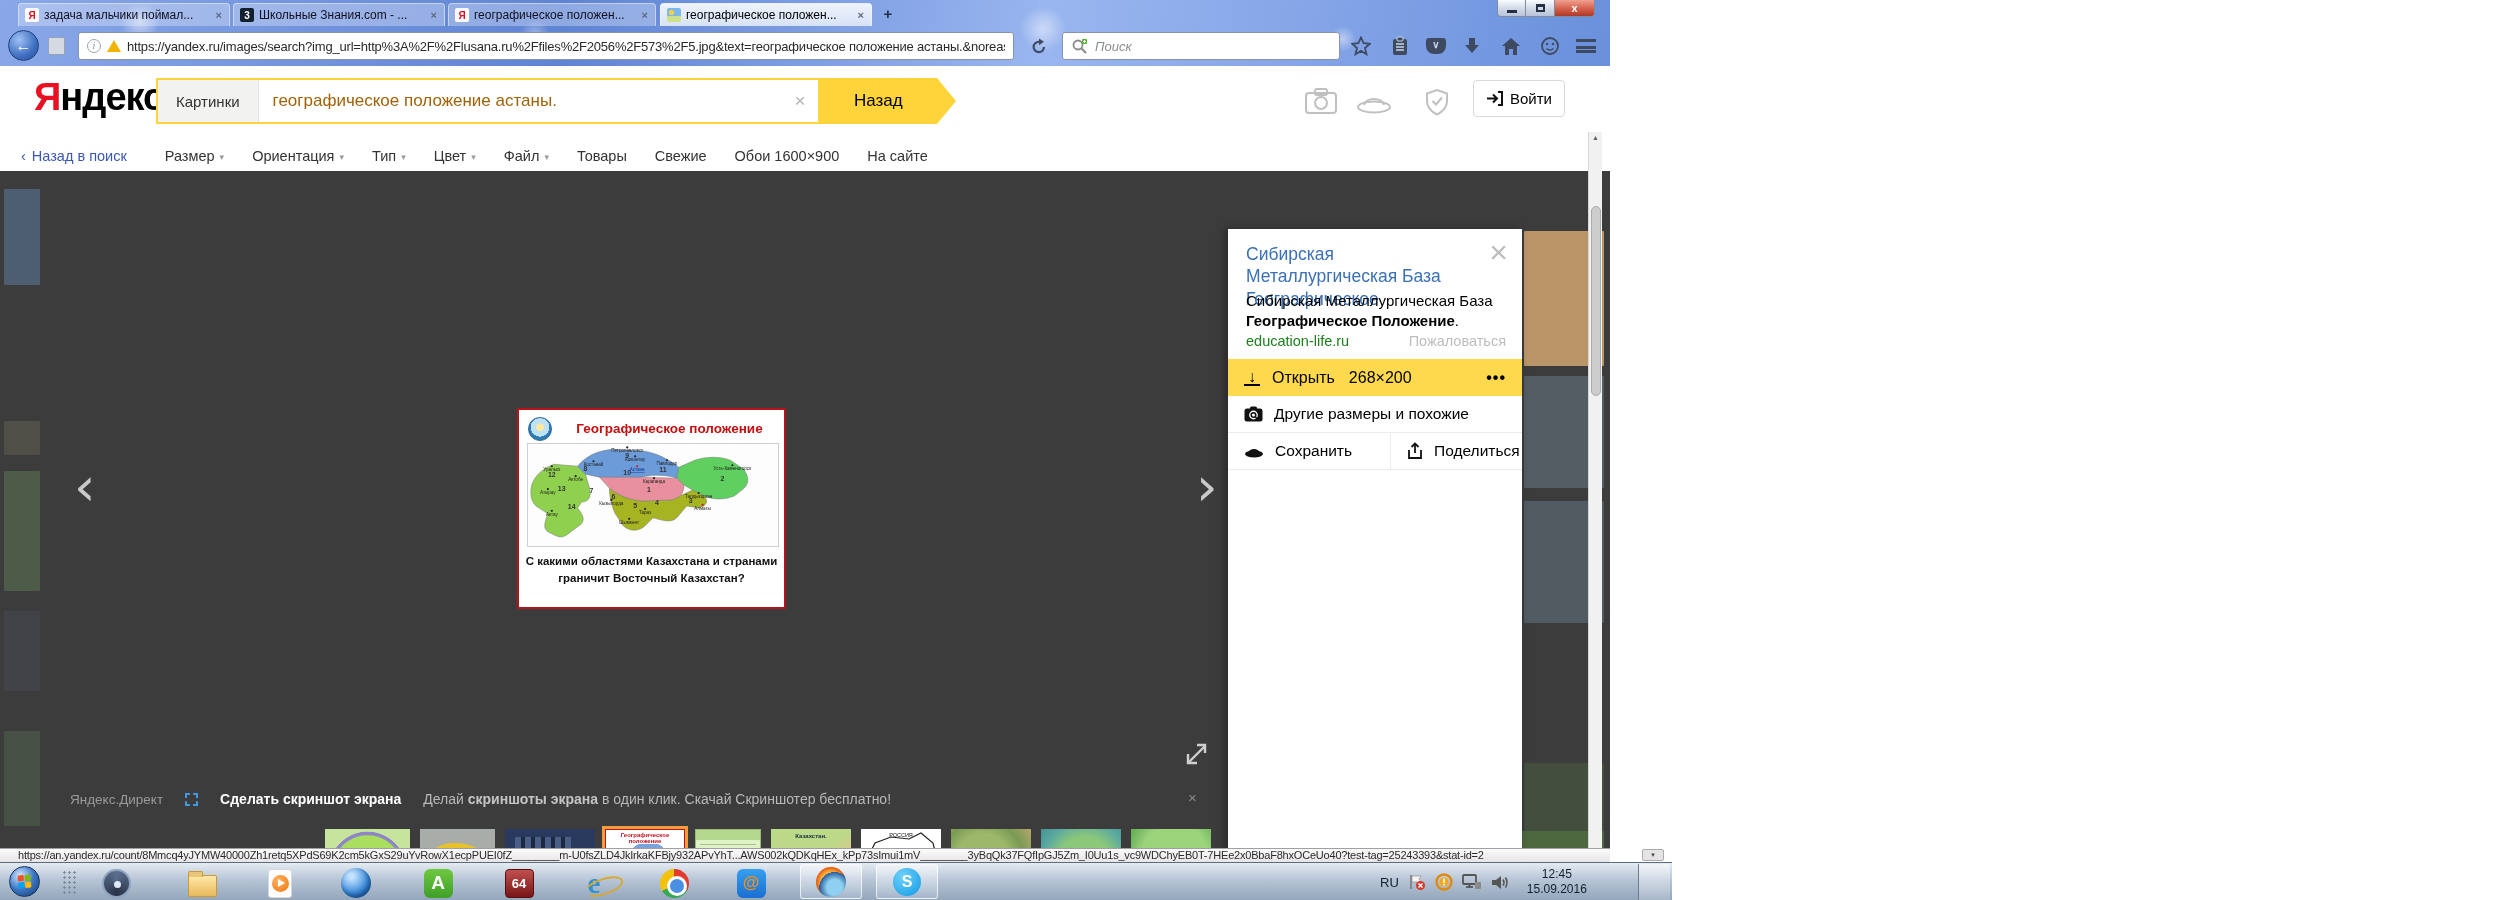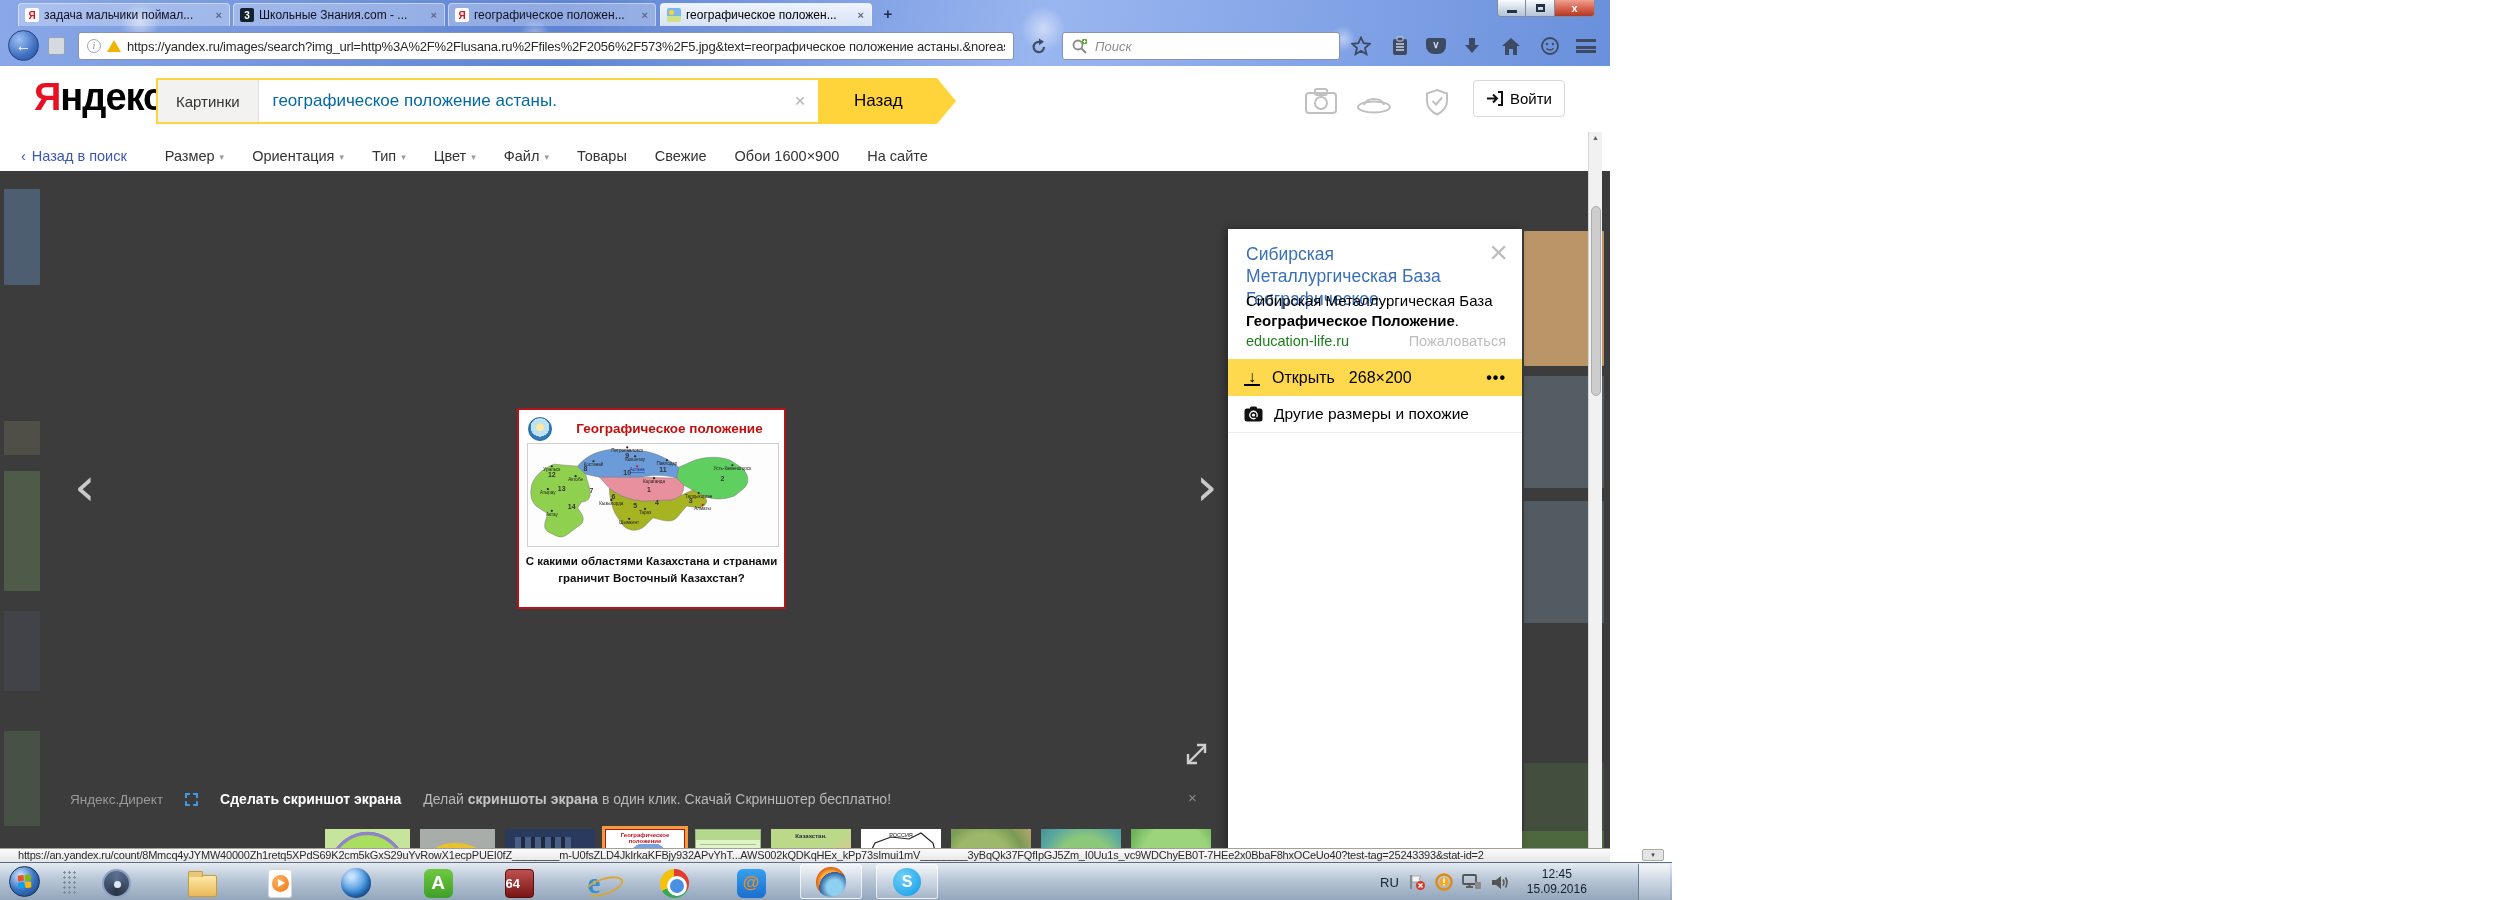--- a/index.html
+++ b/index.html
@@ -63,21 +63,21 @@
   .hamb::after { content:""; position:absolute; left:0; top:3.5px; width:20px; height:3px; background:#3e4a61; }
 
   
   #page { position:absolute; left:0; top:66px; width:1610px; height:782px; background:#fff; }
   #ylogo { position:absolute; left:34px; top:10px; font-size:38px; font-weight:bold; letter-spacing:-1px; color:#000; }
   #ylogo .red { color:#e81123; }
   #yform { position:absolute; left:156px; top:12px; height:46px; display:flex; }
   #ybox { width:664px; height:46px; border:2px solid #ffd43b; background:#fff; display:flex; align-items:center; }
   #ychip { height:100%; background:#f2f2f0; border-right:1px solid #e2e2de; display:flex; align-items:center;
      padding:0 18px; font-size:15px; color:#333; }
-  #yquery { flex:1; font-size:17px; color:#0369a1; padding-left:14px; white-space:nowrap; overflow:hidden; }
+  #yquery { flex:1; font-size:17px; color:#a16207; padding-left:14px; white-space:nowrap; overflow:hidden; }
   #yclear { width:36px; text-align:center; color:#b5b5b5; font-size:19px; }
   #yfind { width:136px; height:46px; background:#ffd43b; clip-path:polygon(0 0,86% 0,100% 50%,86% 100%,0 100%);
      font-size:17px; color:#000; display:flex; align-items:center; padding-left:34px; }
   .hdr-ico { position:absolute; top:22px; color:#c0c0c0; }
   #login-btn { position:absolute; left:1473px; top:14px; width:92px; height:37px; border:1px solid #d8d8d8; border-radius:4px;
      background:#fff; display:flex; align-items:center; justify-content:center; gap:7px; font-size:15px; color:#000; }
 
   #filterbar { position:absolute; left:21px; top:78px; height:24px; display:flex; align-items:center; font-size:14.5px; color:#333; }
   #back-link { color:#3a56b4; margin-right:38px; }
   #back-link .chv { margin-right:6px; }
@@ -186,21 +186,21 @@
      background:linear-gradient(rgba(255,255,255,0.55),rgba(205,220,235,0.25)); display:flex; align-items:center; justify-content:center; }
   .ic-kmplayer { width:29px; height:29px; border-radius:50%; background:conic-gradient(#5a6f8f,#26autumn,#2a3548,#5a6f8f); background:conic-gradient(#5a6f8f,#2a3548,#5a6f8f); border:2px solid #8fa3c0; position:relative; }
   .ic-kmplayer::after { content:""; position:absolute; left:10px; top:10px; width:7px; height:7px; border-radius:50%; background:#dfe8f4; }
   .ic-folder { position:relative; width:29px; height:22px; margin-top:6px; background:linear-gradient(#ffe9a8,#e8b95a); border:1px solid #c9993a; border-radius:2px; }
   .ic-folder::before { content:""; position:absolute; left:-1px; top:-5px; width:13px; height:5px; background:#e8c878; border:1px solid #c9993a; border-bottom:none; border-radius:2px 2px 0 0; }
   .ic-oplayer { width:24px; height:29px; background:#fdfdfd; border:1px solid #d8d8d8; border-radius:3px; display:flex; align-items:center; justify-content:center; }
   .ic-oplayer .core { width:17px; height:17px; border-radius:50%; background:radial-gradient(circle at 35% 30%,#ffb060,#ee7712); position:relative; }
   .ic-oplayer .core::after { content:""; position:absolute; left:6px; top:4.5px; border-left:7px solid #fff; border-top:4px solid transparent; border-bottom:4px solid transparent; }
   .ic-globe { width:30px; height:30px; border-radius:50%; background:radial-gradient(circle at 35% 28%,#c4e2ff 8%,#4090dc 55%,#1a5aa4); box-shadow:inset -2px -3px 5px rgba(0,30,80,.5); }
   .ic-lettera { width:29px; height:29px; border-radius:6px; background:linear-gradient(#6fc840,#3f9f28); color:#fff; font-weight:bold; font-size:19px; text-align:center; line-height:28px; }
-  .ic-aida64 { width:29px; height:29px; border-radius:4px; background:linear-gradient(#c05050,#7a1515); border:1px solid #5a0f0f; color:#fff; font-weight:bold; font-size:13px; text-align:left; line-height:27px; }
+  .ic-aida64 { width:29px; height:29px; border-radius:4px; background:linear-gradient(#c05050,#7a1515); border:1px solid #5a0f0f; color:#fff; font-weight:bold; font-size:13px; text-align:center; line-height:27px; }
   .ic-ie { position:relative; color:#2f8fd0; font-size:29px; font-weight:bold; font-family:"Liberation Serif",serif; line-height:30px; }
   .ic-ie::after { content:""; position:absolute; left:-4px; top:10px; width:36px; height:13px; border:2px solid #d8a830; border-left-color:transparent; border-radius:50%; transform:rotate(-18deg); }
   .ic-chrome { width:29px; height:29px; border-radius:50%; background:conic-gradient(#e33b2e 0 33%,#34a853 33% 66%,#f4c20d 66% 100%); position:relative; }
   .ic-chrome::after { content:""; position:absolute; left:7.5px; top:7.5px; width:14px; height:14px; border-radius:50%; background:#4a90e2; border:3px solid #fff; }
   .ic-mailru { width:29px; height:29px; border-radius:6px; background:linear-gradient(#35a0f0,#1a6fd0); color:#f09020; font-weight:bold; font-size:17px; text-align:center; line-height:28px; }
   .ic-firefox { width:30px; height:30px; border-radius:50%; background:radial-gradient(circle at 62% 68%,#8fd0f0 0 28%,#2b5f9e 55%,transparent 56%),radial-gradient(circle at 50% 50%,#ffb03a 0 48%,#e05a10 70%); }
   .ic-skype { width:28px; height:28px; border-radius:50%; background:radial-gradient(circle at 35% 30%,#6fd0f8,#0f9ae8); color:#fff; font-weight:bold; font-size:16px; text-align:center; line-height:27px; }
 
   #tray { position:absolute; left:1380px; top:0; height:38px; display:flex; align-items:center; gap:9px; }
   #tray-lang { font-size:13px; color:#14202e; }
@@ -540,20 +540,39 @@
             <svg width="19" height="16" viewBox="0 0 19 16">
                 <rect x="0.5" y="2.5" width="18" height="13" rx="2.5" fill="#111"></rect>
                 <rect x="6" y="0.5" width="7" height="4" rx="1.5" fill="#111"></rect>
                 <circle cx="9.5" cy="9" r="4.4" fill="#fff"></circle>
                 <circle cx="9.5" cy="9" r="2.3" fill="none" stroke="#111" stroke-width="1.5"></circle>
                 <line x1="11.3" y1="10.8" x2="13.2" y2="12.7" stroke="#111" stroke-width="1.5"></line>
               </svg>
           </span>
           <span>Другие размеры и похожие</span>
         </div>
+        <div class="panel-row" id="row-save-share">
+          <span class="ico">
+            <svg width="20" height="13" viewBox="0 0 20 13">
+                <ellipse cx="10" cy="9" rx="9" ry="3.4" fill="#111"></ellipse>
+                <path d="M4 8 C5.5 2.5 14.5 2.5 16 8 Z" fill="#111"></path>
+              </svg>
+          </span>
+          <span>Сохранить</span>
+          <span id="share-cell">
+            <span class="ico" style="margin-left:0">
+              <svg width="16" height="18" viewBox="0 0 16 18">
+                  <path d="M2 8 V16 H14 V8" fill="none" stroke="#111" stroke-width="1.8"></path>
+                  <line x1="8" y1="1.5" x2="8" y2="11" stroke="#111" stroke-width="1.8"></line>
+                  <polyline points="4.5,5 8,1.5 11.5,5" fill="none" stroke="#111" stroke-width="1.8"></polyline>
+                </svg>
+            </span>
+            <span>Поделиться</span>
+          </span>
+        </div>
       </div>
 
       <div id="scrollbar">
         <div id="scroll-up">▲</div>
         <div id="scroll-thumb"></div>
       </div>
     </div>
 
     <div id="statusbar"><span>https://an.yandex.ru/count/8Mmcq4yJYMW40000Zh1retq5XPdS69K2cm5kGxS29uYvRowX1ecpPUEI0fZ________m-U0fsZLD4JkIrkaKFBjy932APvYhT...AWS002kQDKqHEx_kPp73sImui1mV________3yBqQk37FQfIpGJ5Zm_I0Uu1s_vc9WDChyEB0T-7HEe2x0BbaF8hxOCeUo40?test-tag=25243393&amp;stat-id=2</span></div>
   </div>

